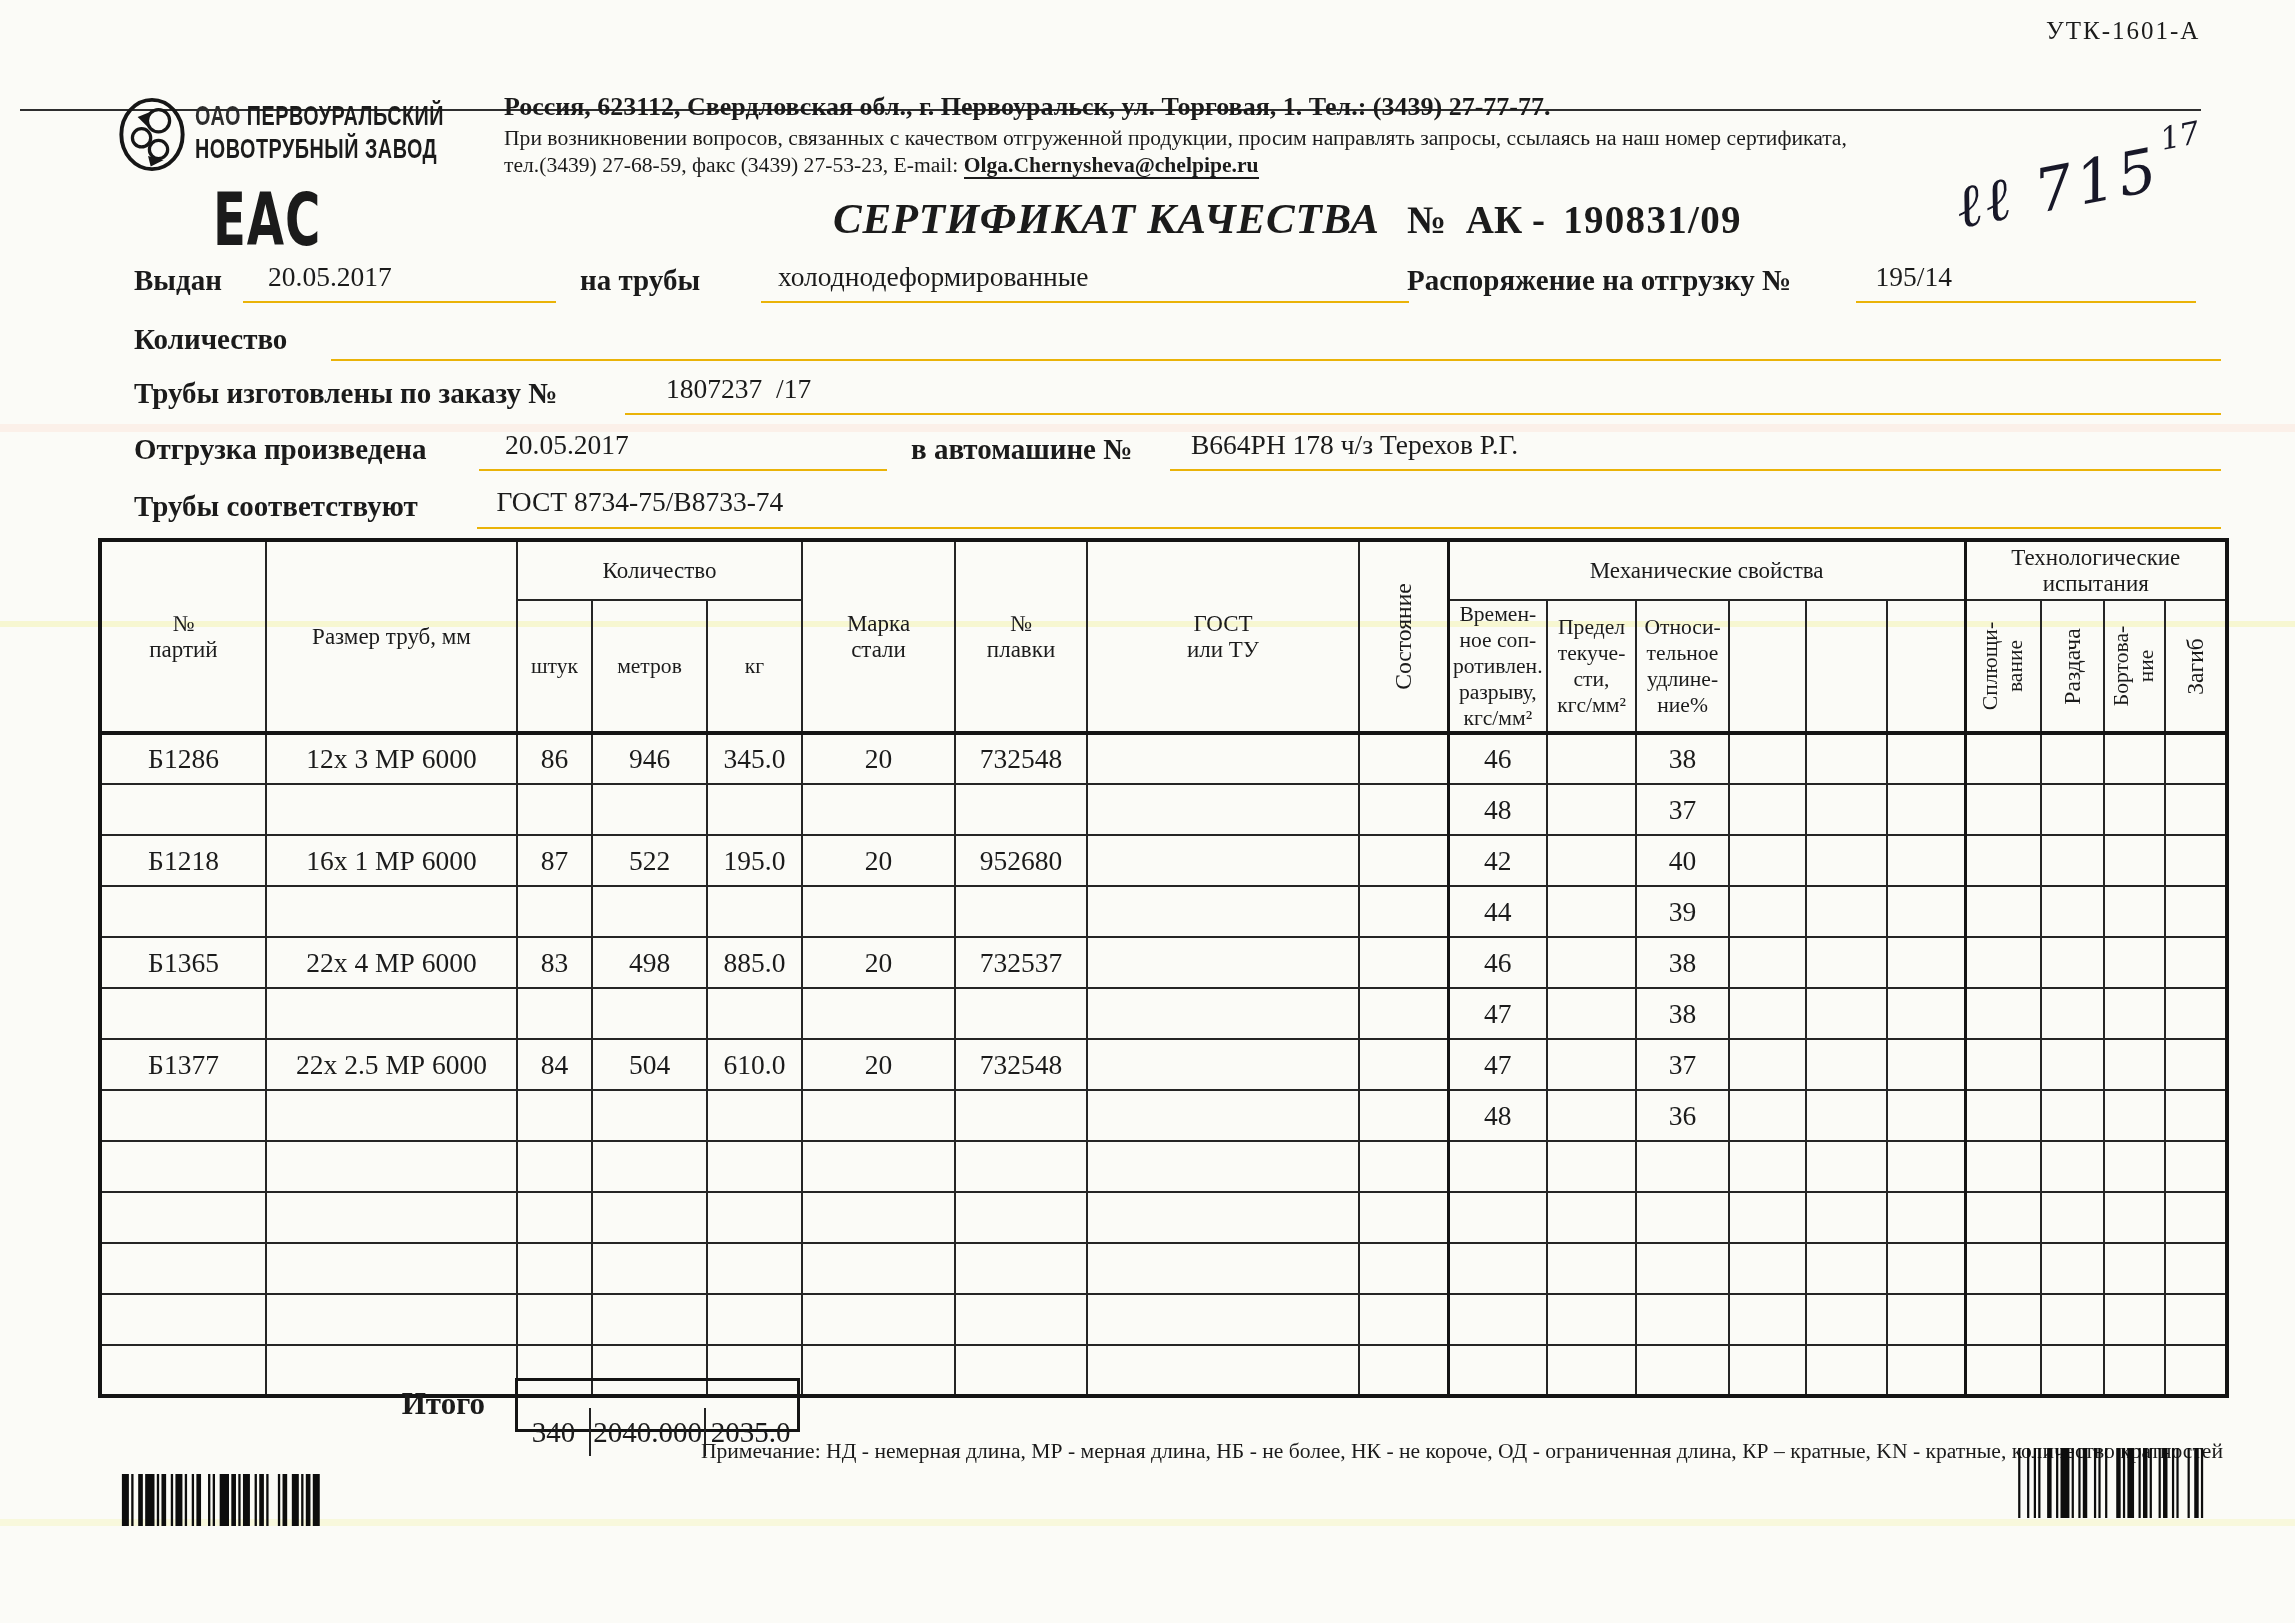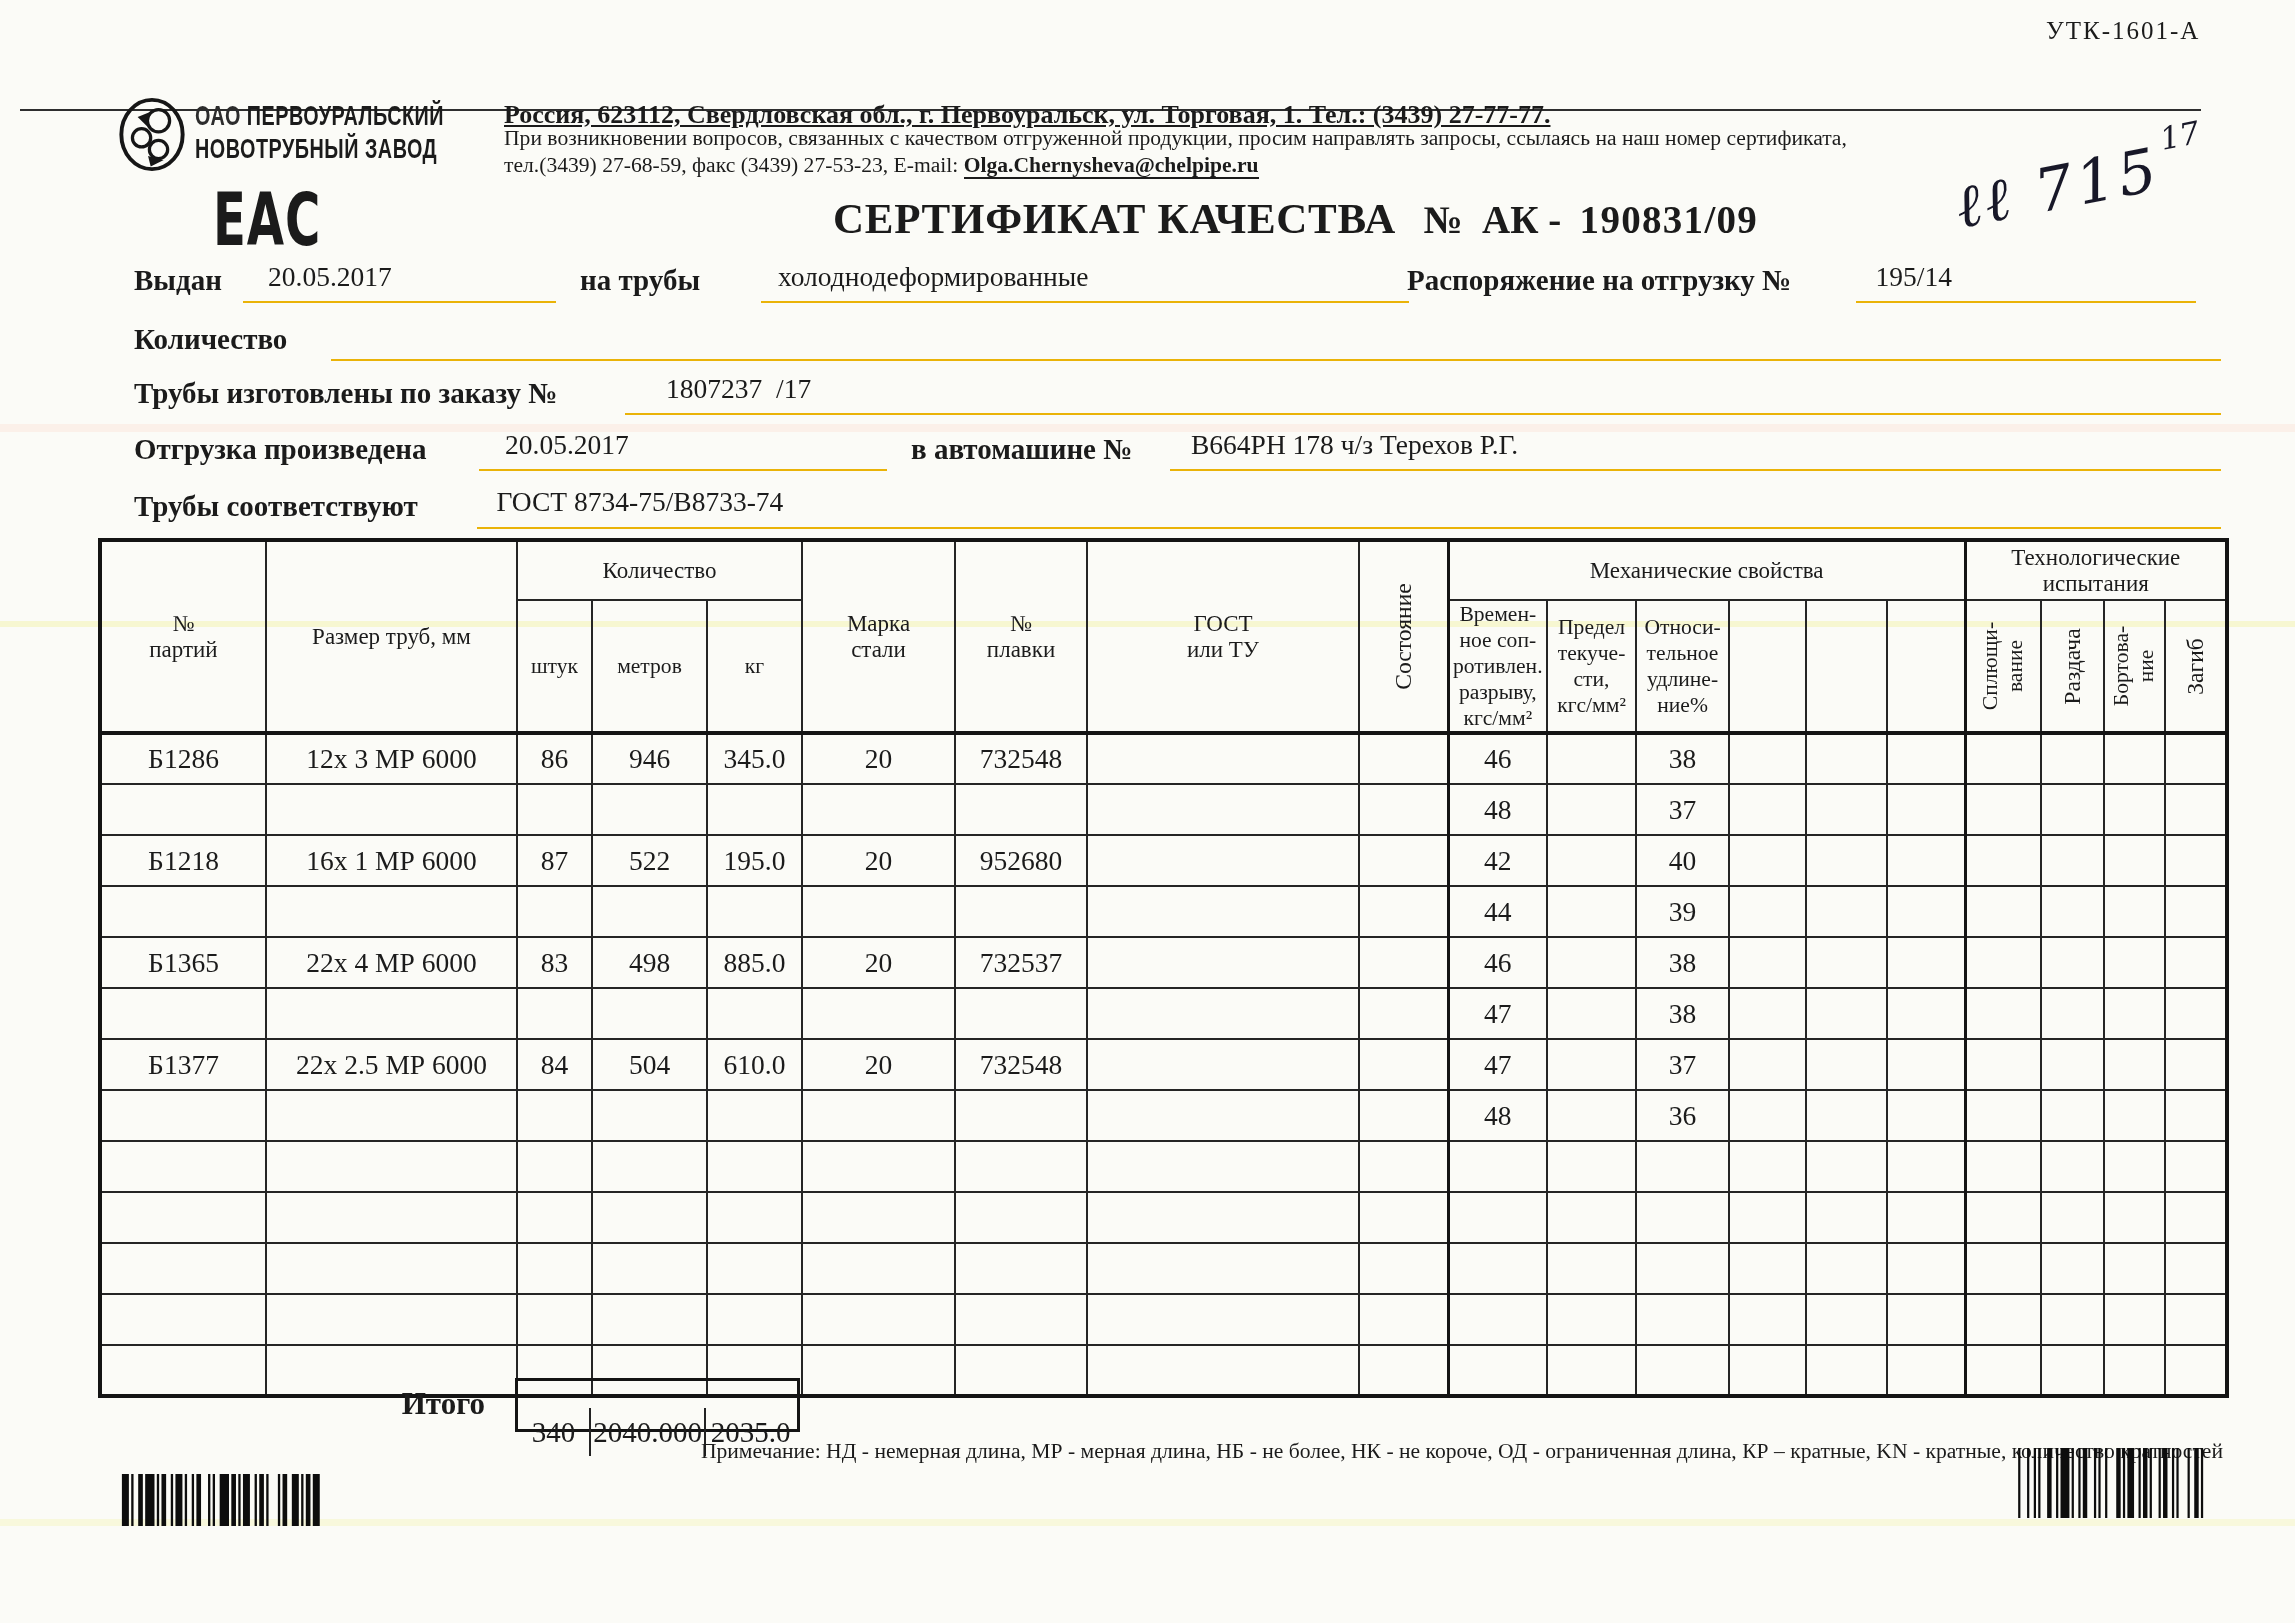--- a/index.html
+++ b/index.html
@@ -25,21 +25,21 @@
                letter-spacing: 0.7px; white-space: nowrap; }
   .logo-text .oao { font-weight: 600; color: #2c2c2c; }
   .addr-bold { font-weight: bold; font-size: 26px; white-space: nowrap; }
   .addr-small { font-size: 21.6px; white-space: nowrap; }
   .addr-small .email { font-weight: bold; border-bottom: 2px solid #1b1b1b; }
   .eac { font-family: "DejaVu Sans", sans-serif; font-weight: bold;
          font-size: 73px; line-height: 65px; transform: scaleX(.66);
          transform-origin: left top; letter-spacing: 1.3px; }
 
   .doc-title { white-space: nowrap; }
-  .doc-title .t-main { font-size: 43px; font-weight: bold; letter-spacing: 0.7px; margin-top: 20px; }
+  .doc-title .t-main { font-size: 43px; font-weight: bold; font-style: italic; letter-spacing: 0.7px; margin-top: 20px; }
   .doc-title .t-num-prefix { font-size: 39px; font-weight: bold; margin-left: 27.5px; white-space: pre; }
   .doc-title .t-num { font-size: 39px; font-weight: bold; margin-left: 18.3px; letter-spacing: 1.3px; }
 
   .handwriting { transform: rotate(-11deg); color: #181828; white-space: nowrap;
                  font-style: italic; font-family: "DejaVu Serif", serif; }
   .handwriting .hw-main { font-size: 60px; letter-spacing: 3.9px; }
   .handwriting .hw-sup { font-size: 31px; position: relative; top: -38px; left: 6.5px; }
 
   
   .lbl { font-weight: bold; font-size: 29px; white-space: nowrap; }
@@ -97,21 +97,21 @@
   <circle cx="36" cy="64" r="14" fill="none" stroke="#161616" stroke-width="5"></circle>
   <circle cx="62" cy="82" r="14" fill="none" stroke="#161616" stroke-width="5"></circle>
   <polygon points="30,32 50,24 44,46" fill="#161616"></polygon>
   <polygon points="46,92 70,98 50,108" fill="#161616"></polygon>
 </svg>
 <div class="abs logo-text" style="left:195px;top:99px;">
   <div><span class="oao">ОАО</span> <span>ПЕРВОУРАЛЬСКИЙ</span></div>
   <div>НОВОТРУБНЫЙ  ЗАВОД</div>
 </div>
 
-<div class="abs addr-bold" style="left:504px;top:100px;text-decoration:underline;">Россия, 623112, Свердловская обл., г. Первоуральск, ул. Торговая, 1. Тел.: (3439) 27-77-77.</div>
+<div class="abs addr-bold" style="left:504px;top:92px;">Россия, 623112, Свердловская обл., г. Первоуральск, ул. Торговая, 1. Тел.: (3439) 27-77-77.</div>
 <div class="abs addr-small" style="left:504px;top:126px;">При возникновении вопросов, связанных с качеством отгруженной продукции, просим направлять запросы, ссылаясь на наш номер сертификата,</div>
 <div class="abs addr-small" style="left:504px;top:153px;">
   <span>тел.(3439) 27-68-59, факс (3439) 27-53-23,  E-mail: </span><span class="email">Olga.Chernysheva@chelpipe.ru</span>
 </div>
 
 <div class="abs eac" style="left:213px;top:187px;">ЕАС</div>
 
 <div class="abs doc-title" style="left:833px;top:194px;">
   <span class="t-main">СЕРТИФИКАТ КАЧЕСТВА</span><span class="t-num-prefix">№  АК -</span><span class="t-num">190831/09</span>
 </div>

